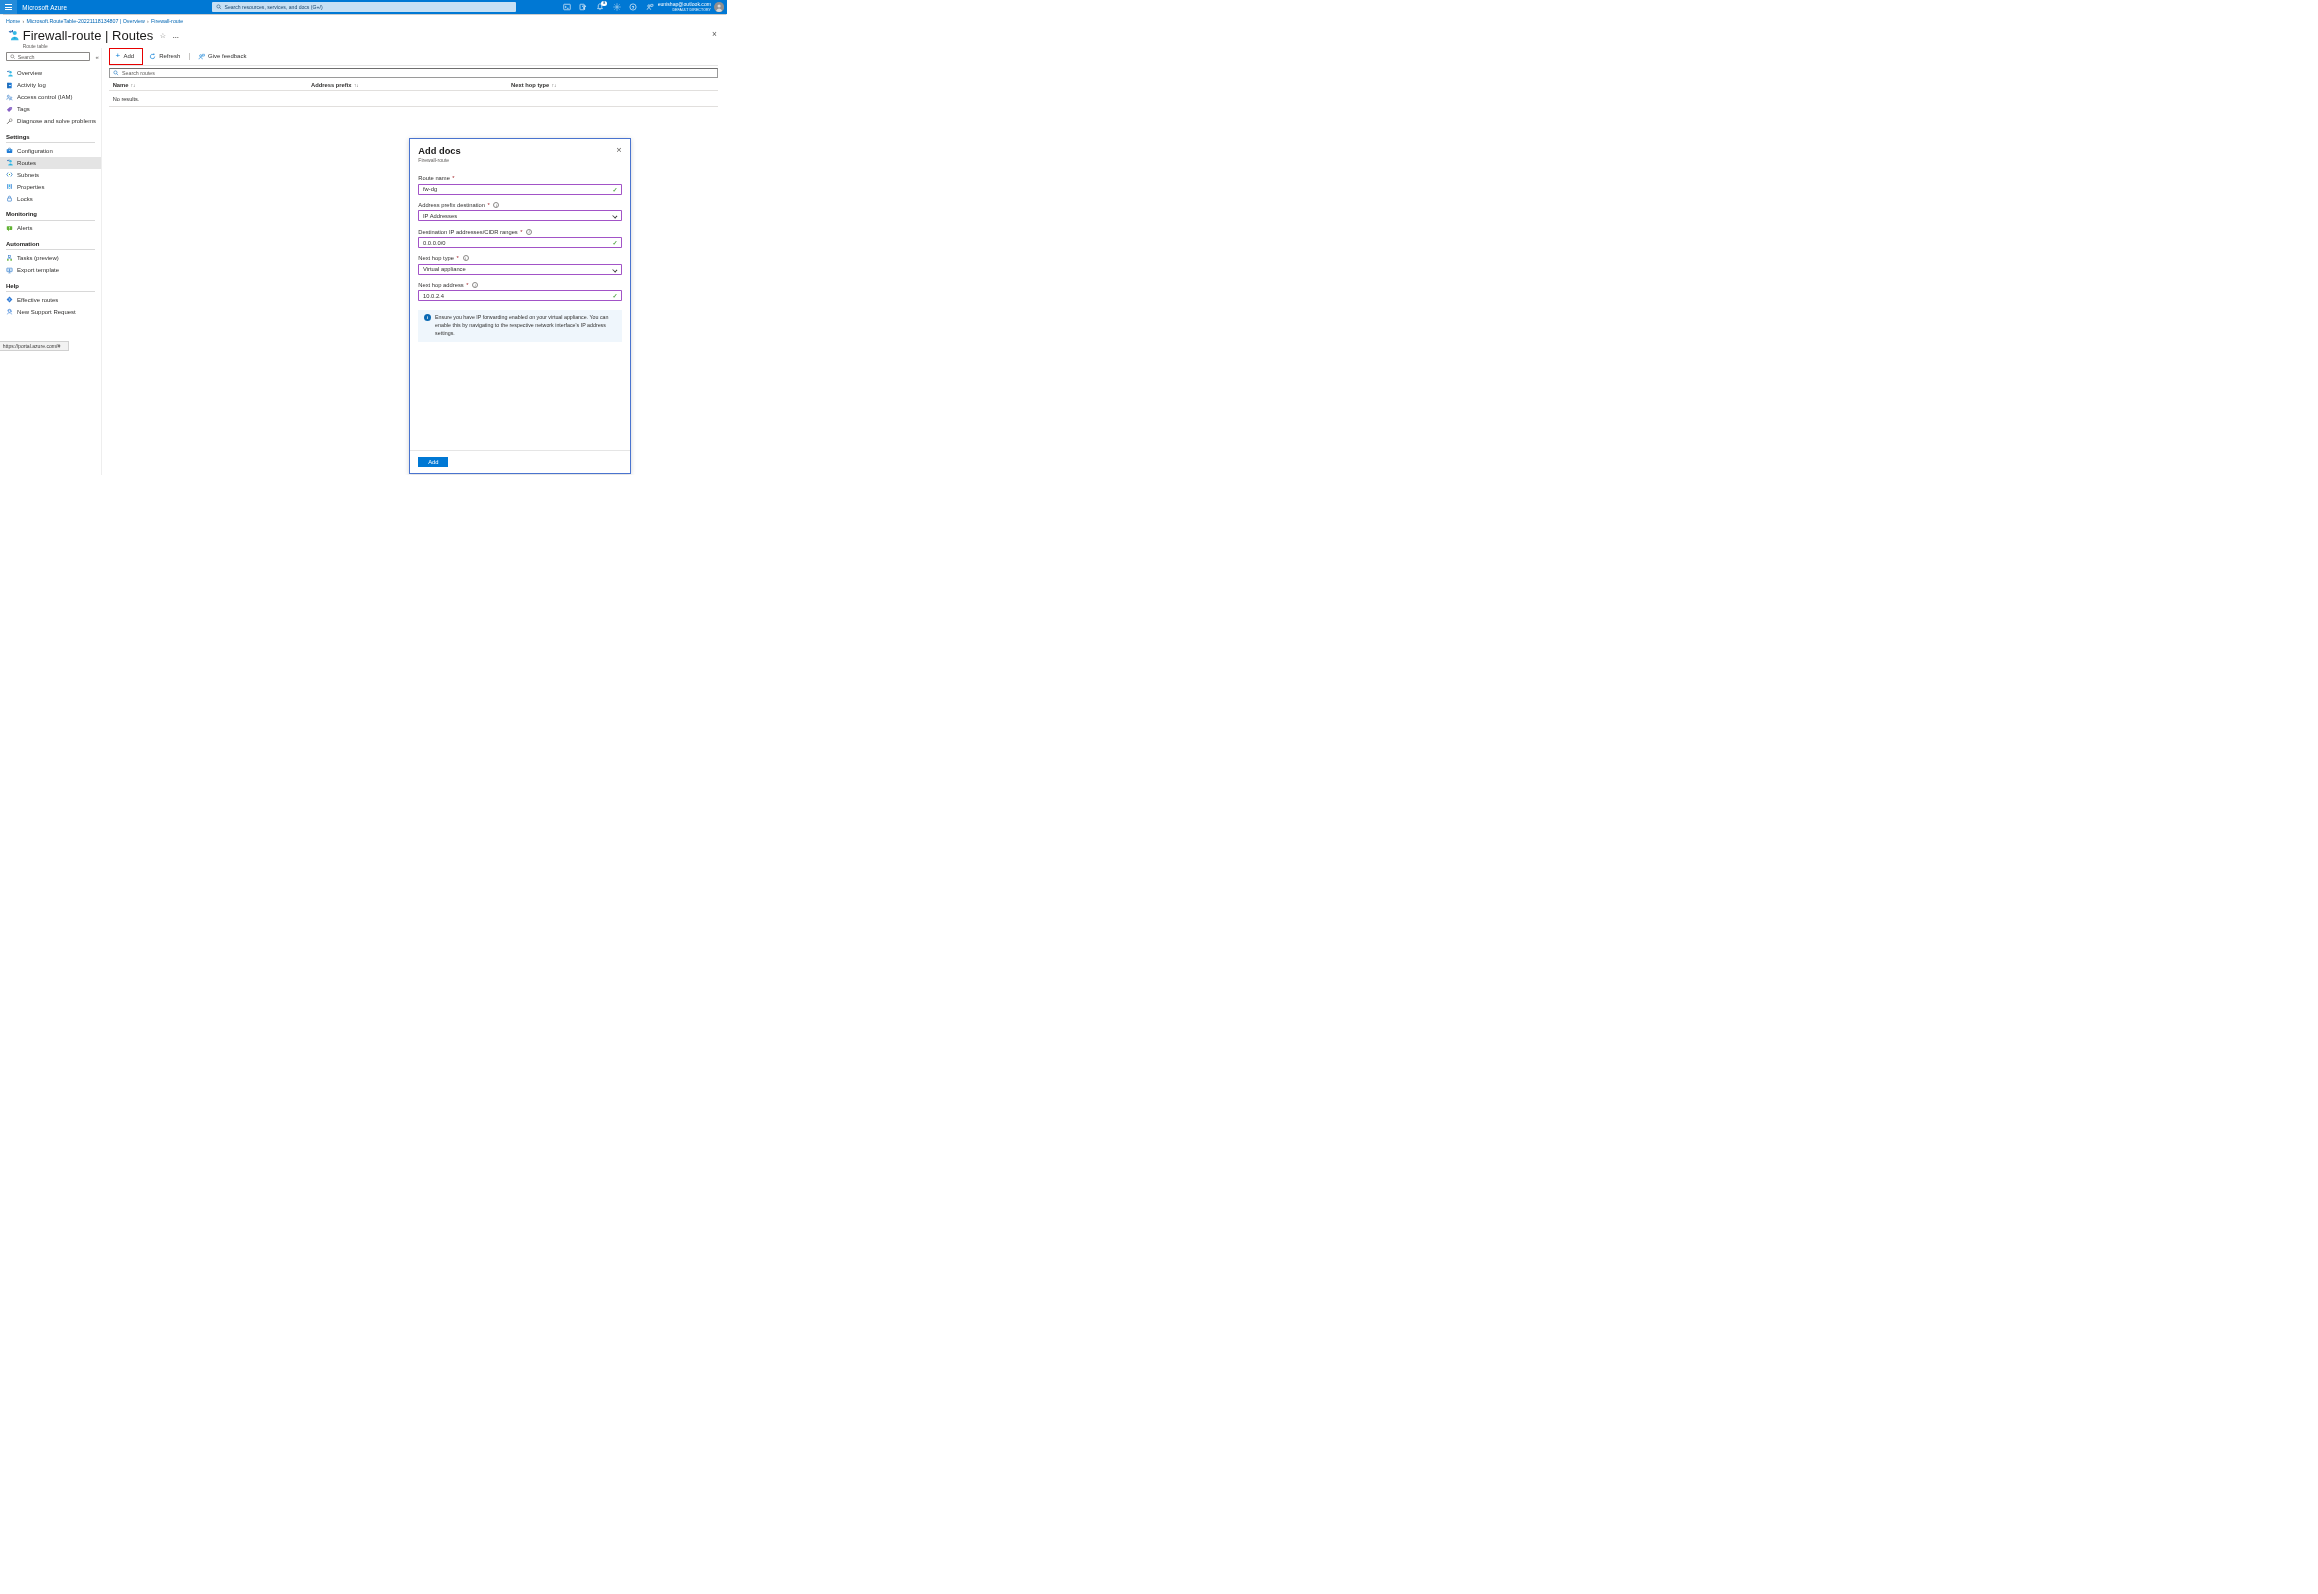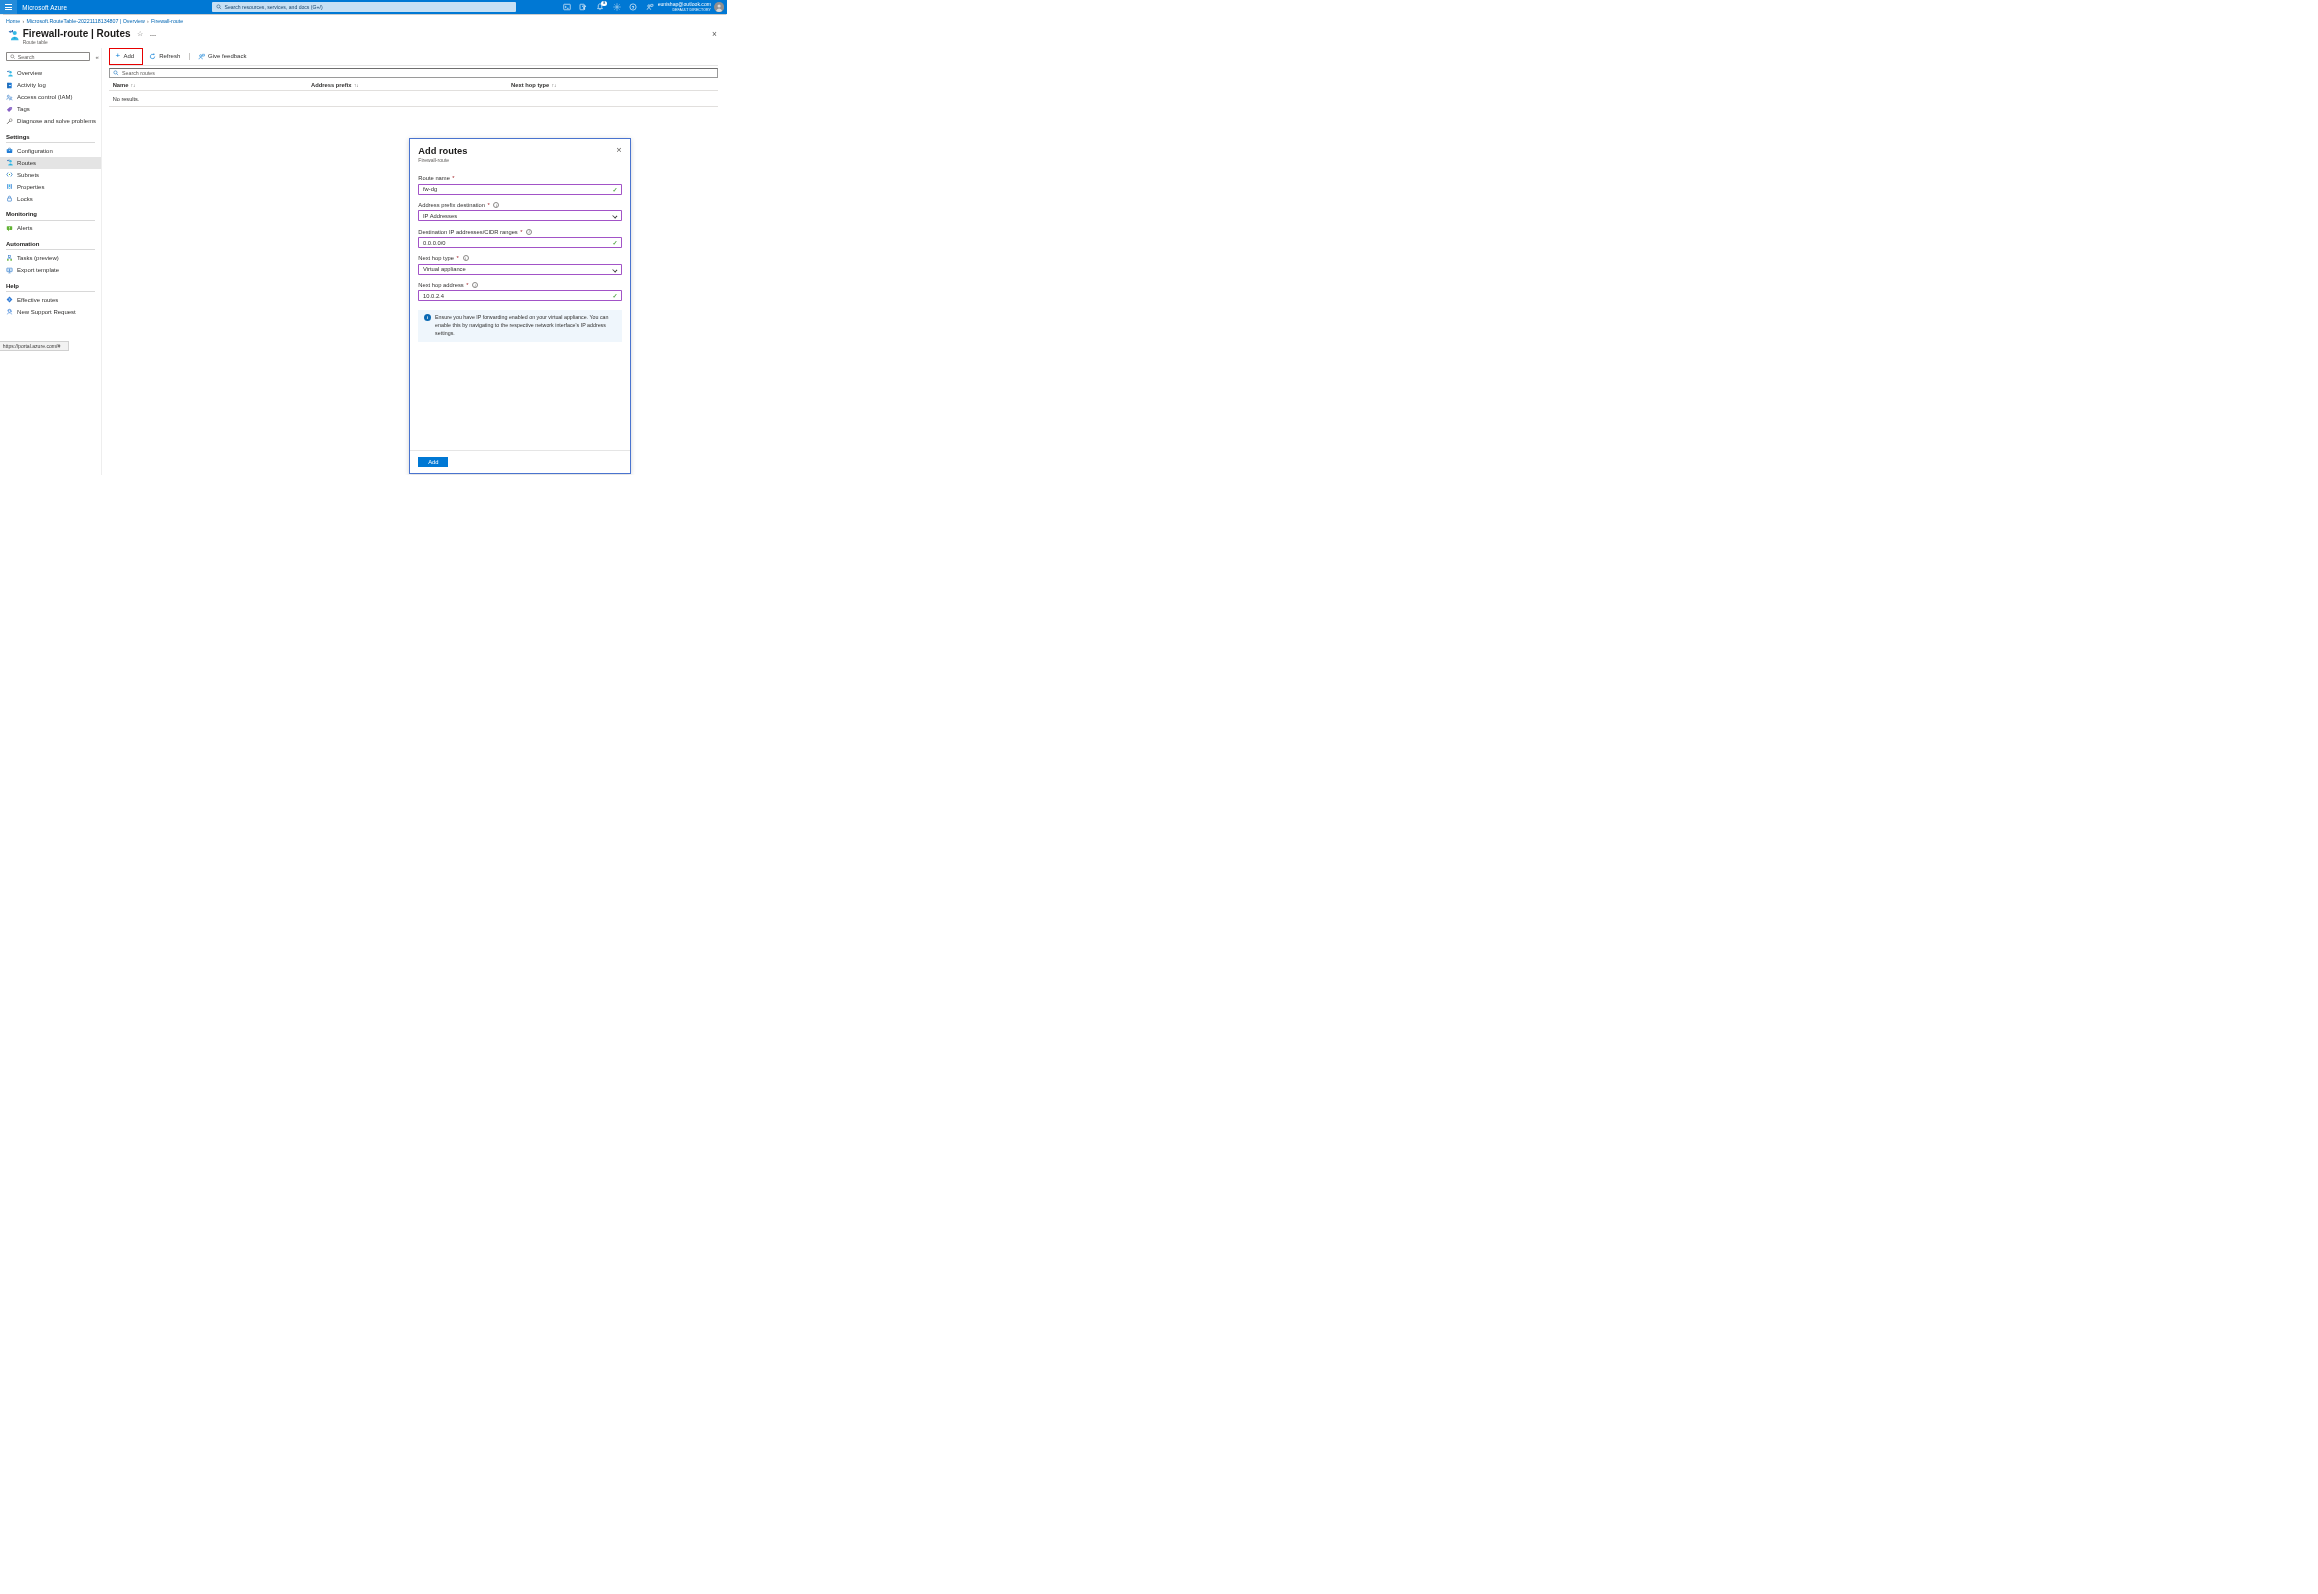--- a/index.html
+++ b/index.html
@@ -24,21 +24,21 @@
   .userdir{font-size:3.5px;letter-spacing:0.1px;}
   .avatar{position:absolute;right:2.8px;top:1.9px;width:10.2px;height:10.2px;}
   
   .breadcrumb{position:absolute;top:18px;left:6px;font-size:5.3px;display:flex;gap:2.3px;align-items:center;}
   .breadcrumb a{color:#0065b3;text-decoration:none;cursor:pointer;}
   .crumb-sep{color:#605e5c;font-size:5.1px;}
   .pagehead{position:absolute;top:28px;left:7px;display:flex;align-items:flex-start;gap:3.7px;}
   .pageicon{width:12px;height:12px;margin-top:1.4px;}
   .titlewrap{display:flex;flex-direction:column;}
   .titlerow{display:flex;align-items:center;gap:6.5px;}
-  .pagetitle{font-size:10px;font-weight:bold;color:#1b1a19;}
+  .pagetitle{font-size:13px;font-weight:normal;color:#1b1a19;}
   .star{color:#605e5c;font-size:7px;cursor:pointer;}
   .dots{color:#605e5c;font-size:6.5px;font-weight:bold;letter-spacing:0.5px;cursor:pointer;}
   .pagesub{font-size:4.9px;color:#605e5c;margin-top:1.4px;}
   .pageclose{position:absolute;top:30px;right:10.2px;font-size:8.3px;color:#555;cursor:pointer;line-height:1;}
   
   .sidebar{position:absolute;top:48px;left:0;width:102px;bottom:0;background:#fff;border-right:0.5px solid #eee;padding-top:4.2px;font-size:6px;}
   .sbsearchrow{display:flex;align-items:center;padding:0 2.8px 0 6px;gap:3.7px;}
   .sbsearch{flex:1;height:9.3px;border:0.5px solid #8a8886;border-radius:0.9px;display:flex;align-items:center;padding:0 2.8px;gap:2.3px;background:#fff;}
   .sbsearch input{flex:1;border:none;outline:none;font-size:5.3px;color:#323130;font-family:"Liberation Sans",sans-serif;min-width:0;}
   .sbsearch input::placeholder{color:#605e5c;opacity:1;}
@@ -457,21 +457,21 @@
     <span class="th th-hop">
       <span>Next hop type</span>
       <span class="sorticon">↑↓</span>
     </span>
   </div>
   <div class="trow-empty">No results.</div>
 </div>
 
 <div class="panel">
   <div class="ptitlerow">
-    <span class="ptitle">Add routes</span>
+    <span class="ptitle">Add docs</span>
     <span class="pclose">×</span>
   </div>
   <div class="psub">Firewall-route</div>
 
   <div class="pfield first">
     <div class="plabel">
       <span>Route name</span>
       <span class="req">*</span>
     </div>
     <div class="pctrl">

